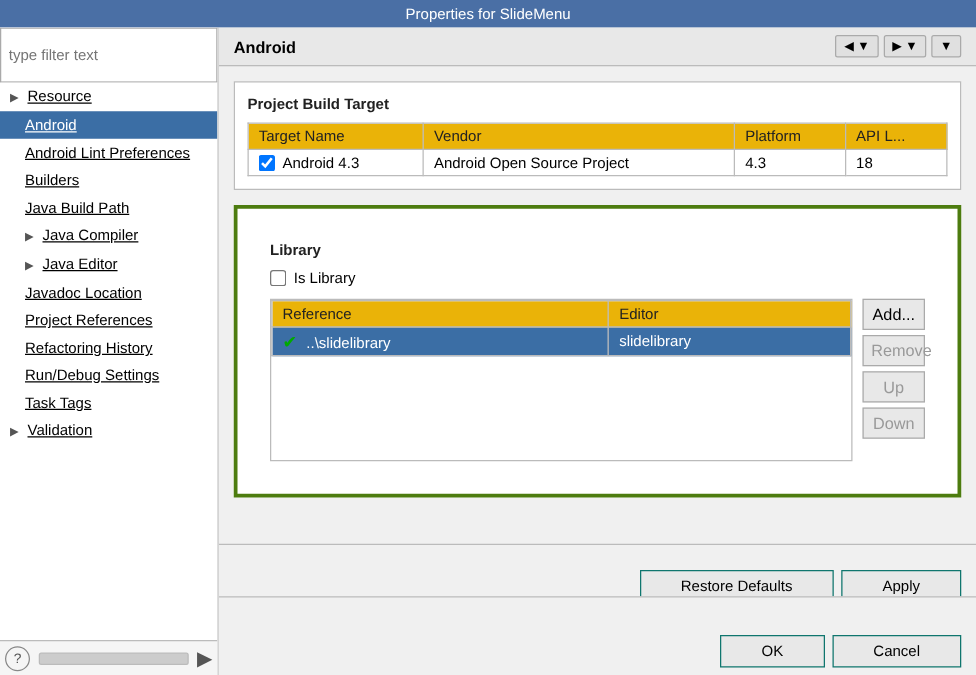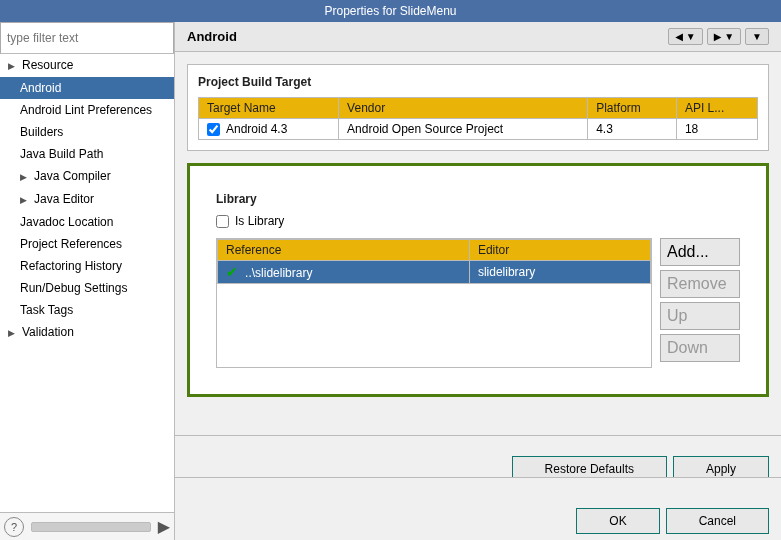--- a/index.html
+++ b/index.html
@@ -32,38 +32,39 @@
     .sidebar {
       width: 175px;
       background: white;
       border-right: 1px solid #bbb;
       display: flex;
       flex-direction: column;
       overflow: hidden;
     }
     .filter-input {
       width: 100%;
-      height: 32px;
+      height: 44px;
       padding: 4px 6px;
       border: 1px solid #aaa;
       border-bottom: 1px solid #bbb;
       font-size: 12px;
       color: #999;
       outline: none;
     }
     .tree-container {
       flex: 1;
       overflow-y: auto;
       overflow-x: auto;
     }
     .tree-item {
       padding: 2px 0 2px 8px;
       cursor: pointer;
       white-space: nowrap;
       line-height: 18px;
+      text-decoration: underline;
     }
     .tree-item.selected { background: #3b6ea5; color: white; }
     .arrow {
       display: inline-block;
       width: 12px;
       font-size: 9px;
       color: #555;
       margin-right: 2px;
     }
     .sidebar-bottom {
@@ -195,27 +196,27 @@
       flex: 1;
       border: 1px solid #bbb;
       min-height: 130px;
     }
     .lib-buttons {
       display: flex;
       flex-direction: column;
       gap: 4px;
     }
     .lib-btn {
-      width: 80px;
+      width: 50px;
       padding: 4px 6px;
       background: #e8e8e8;
       border: 1px solid #aaa;
       cursor: pointer;
-      font-size: 16px;
-      text-align: left;
+      font-size: 13px;
+      text-align: center;
     }
     .lib-btn:disabled {
       color: #999;
       cursor: default;
     }
     
     .bottom-bar {
       background: #f0f0f0;
       border-top: 1px solid #bbb;
       padding: 6px 12px;

